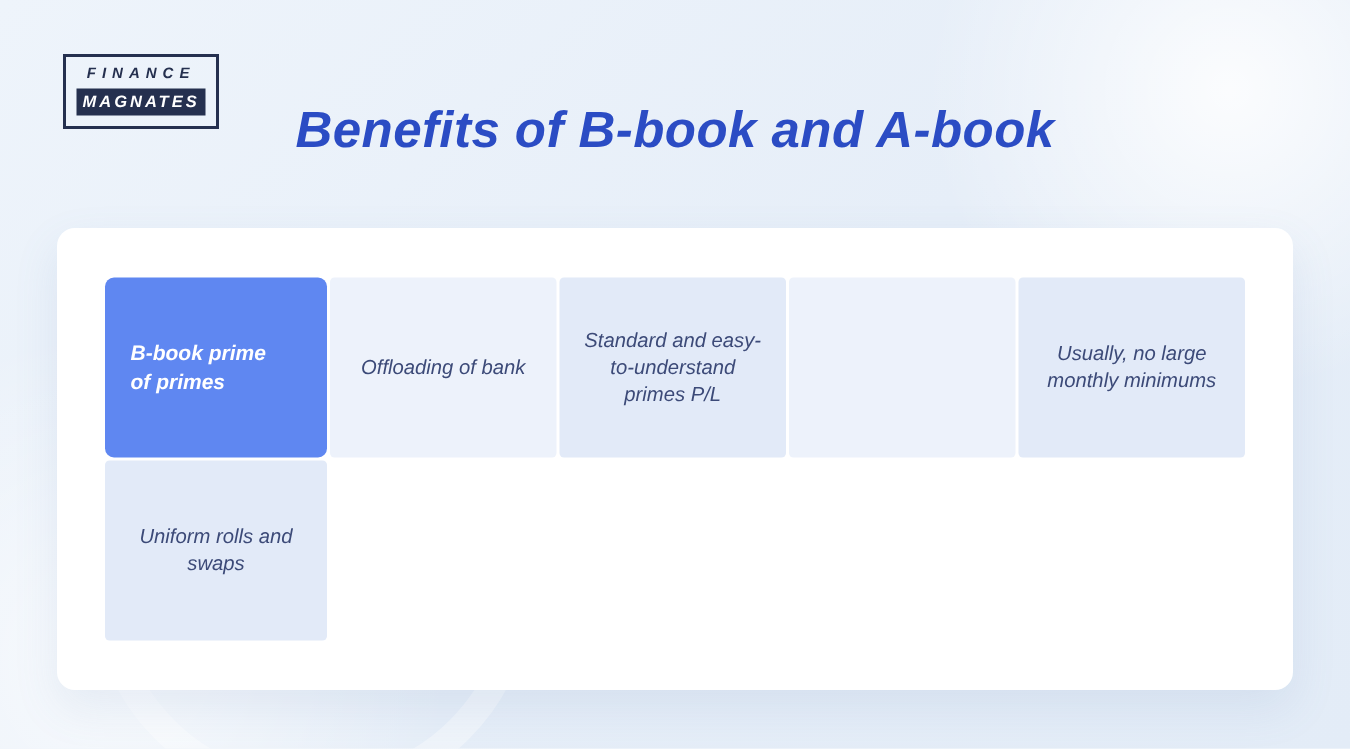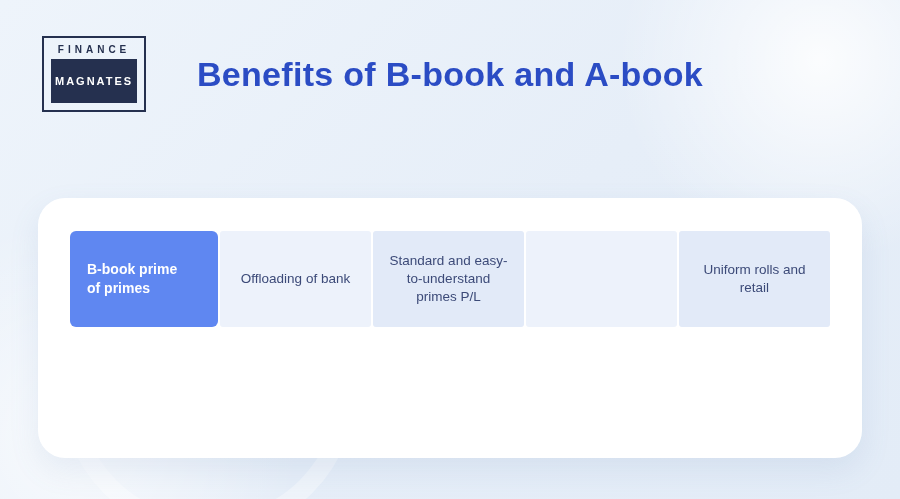--- a/index.html
+++ b/index.html
@@ -6,20 +6,21 @@
   body {
     font-family: "Liberation Sans", "DejaVu Sans", sans-serif;
     background: #e8eff8;
   }
   .page {
     position: relative;
     width: 900px;
     height: 499px;
     overflow: hidden;
     background: linear-gradient(135deg, #eef4fb 0%, #e6eef8 55%, #e3ecf7 100%);
+    font-style: italic;
   }
   
   .decor {
     position: absolute;
     border-radius: 50%;
     pointer-events: none;
   }
   .decor-tr {
     right: -140px; top: -160px; width: 440px; height: 440px;
     background: radial-gradient(circle, rgba(255,255,255,0.85) 0%, rgba(255,255,255,0) 65%);
@@ -50,51 +51,50 @@
     letter-spacing: 4px;
     margin-bottom: 4px;
     white-space: nowrap;
   }
   .logo-bottom {
     background: #25304f;
     color: #ffffff;
     font-size: 11px;
     font-weight: bold;
     letter-spacing: 2px;
-    padding: 16px 4px;
+    padding: 3px 4px;
     white-space: nowrap;
   }
 
   
   .title {
     position: absolute;
     left: 0; right: 0; top: 54px;
-    margin: 0;
+    margin: 13px;
     text-align: center;
     color: #2b4cc4;
     font-size: 34px;
     line-height: 41px;
     font-weight: bold;
     letter-spacing: 0.3px;
     z-index: 2;
   }
   .title span { display: block; }
 
   
   .card {
     position: absolute;
     left: 38px; top: 152px;
-    width: 824px; height: 260px;
+    width: 824px; height: 308px;
     box-sizing: border-box;
     background: #ffffff;
-    border-radius: 27px;
+    border-radius: 12px;
     padding: 33px 32px;
     box-shadow: 0 12px 30px rgba(96, 128, 180, 0.12);
     z-index: 2;
-    margin-top: 46px;
   }
   .grid {
     display: grid;
     grid-template-columns: 148px repeat(4, 1fr);
     grid-template-rows: 1fr 1fr;
     gap: 2px;
     width: 100%;
     height: 100%;
   }
   .cell {
@@ -142,18 +142,19 @@
   </h1>
 
   <div class="card">
     <div class="grid">
 
       <div class="cell head">B-book prime of primes</div>
       <div class="cell light">Offloading of bank</div>
       <div class="cell dark">Standard and easy-to-understand primes P/L</div>
       <div class="cell light"></div>
 
-      <div class="cell dark">Uniform rolls and retail</div>
+      <div class="cell dark">Usually, no large monthly minimums</div>
+      <div class="cell dark">Uniform rolls and swaps</div>
 
     </div>
   </div>
 
 </div>
 
 </body></html>

